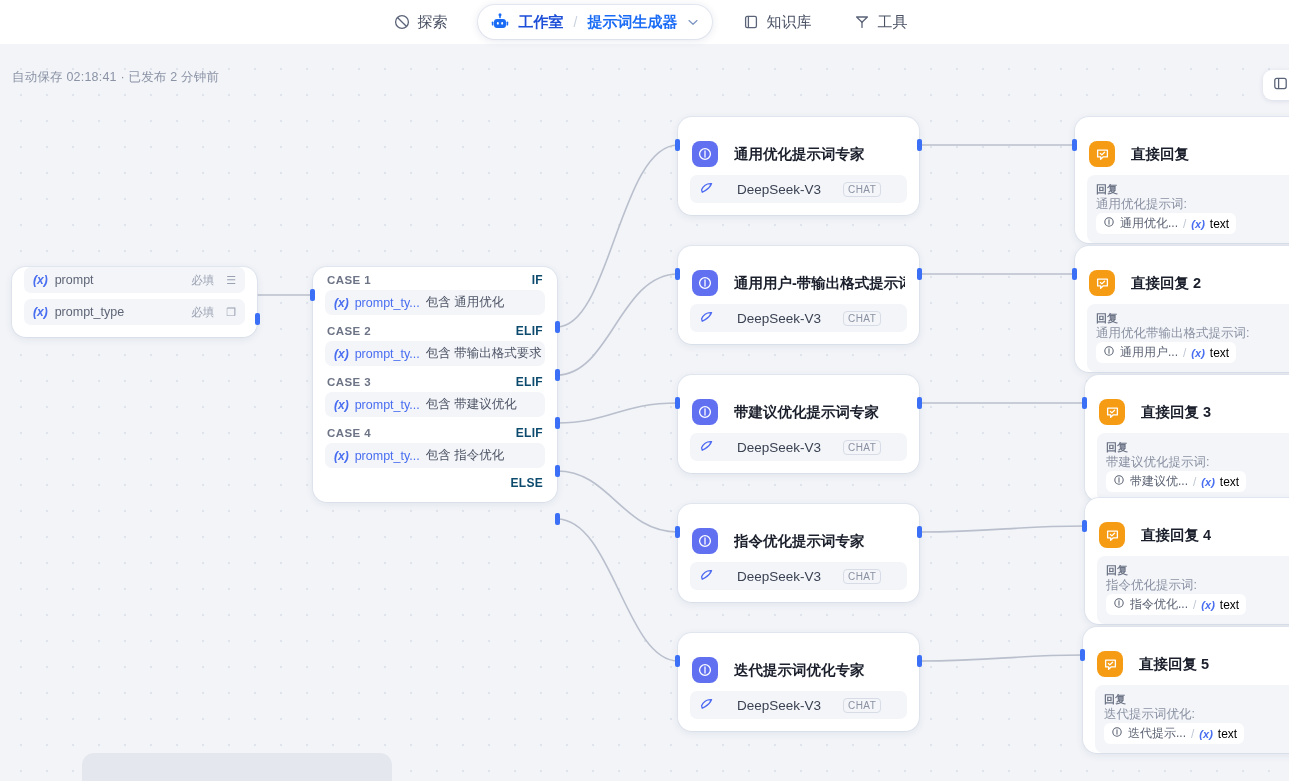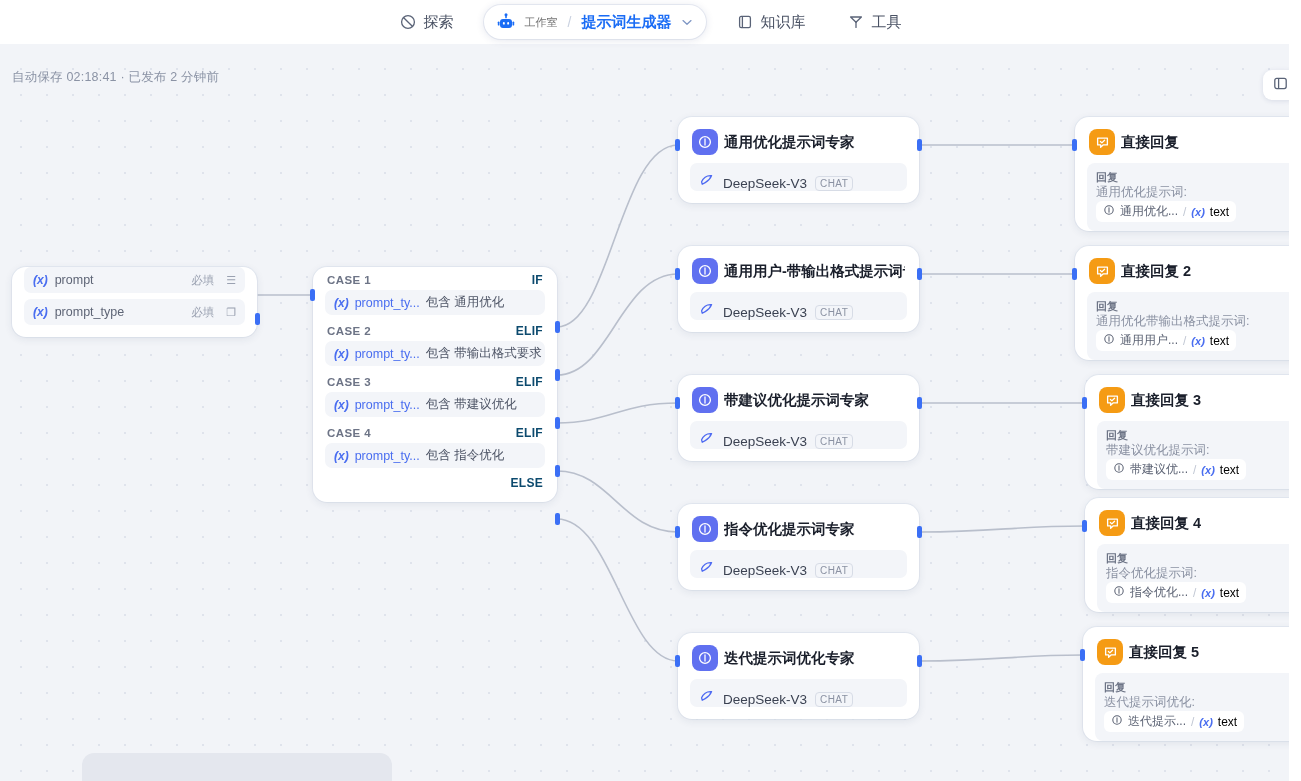--- a/index.html
+++ b/index.html
@@ -24,21 +24,21 @@
     font-size: 15px; color: #4a5264; white-space: nowrap; cursor: pointer;
   }
   .nav-item .ico { display: flex; align-items: center; justify-content: center; width: 17px; height: 17px; }
   .nav-pill {
     background: #ffffff;
     box-shadow: 0 1px 8px rgba(30,50,110,0.13), 0 0 0 1px rgba(235,238,245,0.9);
     border-radius: 20px; padding: 6px 14px 6px 11px;
     display: flex; align-items: center; gap: 8px; margin: 0 16px;
   }
   .nav-pill .bot { width: 22px; height: 22px; display:flex; align-items:center; justify-content:center; }
-  .pill-text { font-size: 11px; font-weight: normal; color: #737373; white-space: nowrap; }
+  .pill-text { font-size: 15px; font-weight: bold; color: #1d4ed8; white-space: nowrap; }
   .pill-sep { color: #c9d1e0; font-size: 14px; margin: 0 2px; }
   .pill-text2 { font-size: 15px; font-weight: bold; color: #1a6cf5; white-space: nowrap; }
   .caret { color: #7e96c4; font-size: 10px; margin-left: 3px; }
   .nav-gap { width: 14px; }
 
   
   .canvas {
     position: absolute; top: 44px; left: 0;
     width: 1289px; height: 737px;
     background-color: #f2f4f8;
@@ -67,22 +67,22 @@
   
   .edges { position: absolute; left: 0; top: 0; width: 1289px; height: 737px; pointer-events: none; z-index: 1; }
 
   
   .node {
     position: absolute; background: #ffffff; border-radius: 14px;
     box-shadow: 0 2px 9px rgba(35,50,90,0.09), 0 0 0 1px rgba(226,231,240,0.75);
     z-index: 3;
   }
   .node-head {
-    display: flex; align-items: center; gap: 6px;
-    padding: 12px 14px 8px 14px;
+    display: flex; align-items: center; gap: 16px;
+    padding: 24px 14px 8px 14px;
   }
   .node-icon {
     width: 26px; height: 26px; border-radius: 8px; flex: 0 0 26px;
     display: flex; align-items: center; justify-content: center;
   }
   .ic-start { background: #2f6fed; }
   .ic-cond  { background: #13bfd6; }
   .ic-llm   { background: #6070f0; }
   .ic-reply { background: #f59b14; }
   .node-title {
@@ -113,21 +113,21 @@
     background: #f3f5f9; display: flex; align-items: center; gap: 6px;
     padding: 0 9px; font-size: 12.5px; white-space: nowrap; overflow: hidden;
   }
   .cond-var { color: #4a6ef0; }
   .cond-rest { color: #4d5465; }
   .else-row { display: flex; justify-content: flex-end; padding: 5px 14px 12px 14px; }
 
   
   .model-row {
     margin: 0 12px 12px 12px; height: 28px; border-radius: 7px;
-    background: #f3f5f9; display: flex; align-items: flex-end; gap: 8px;
+    background: #f3f5f9; display: flex; align-items: center; gap: 22px;
     padding: 0 9px; font-size: 13.5px; color: #3b4252;
   }
   .chat-badge {
     font-size: 10px; color: #8a91a2; border: 1px solid #d7dce6;
     border-radius: 4px; padding: 1px 4px; letter-spacing: .4px;
   }
 
   
   .reply-body {
     margin: 0 0 0 12px; border-radius: 8px 0 0 8px;

